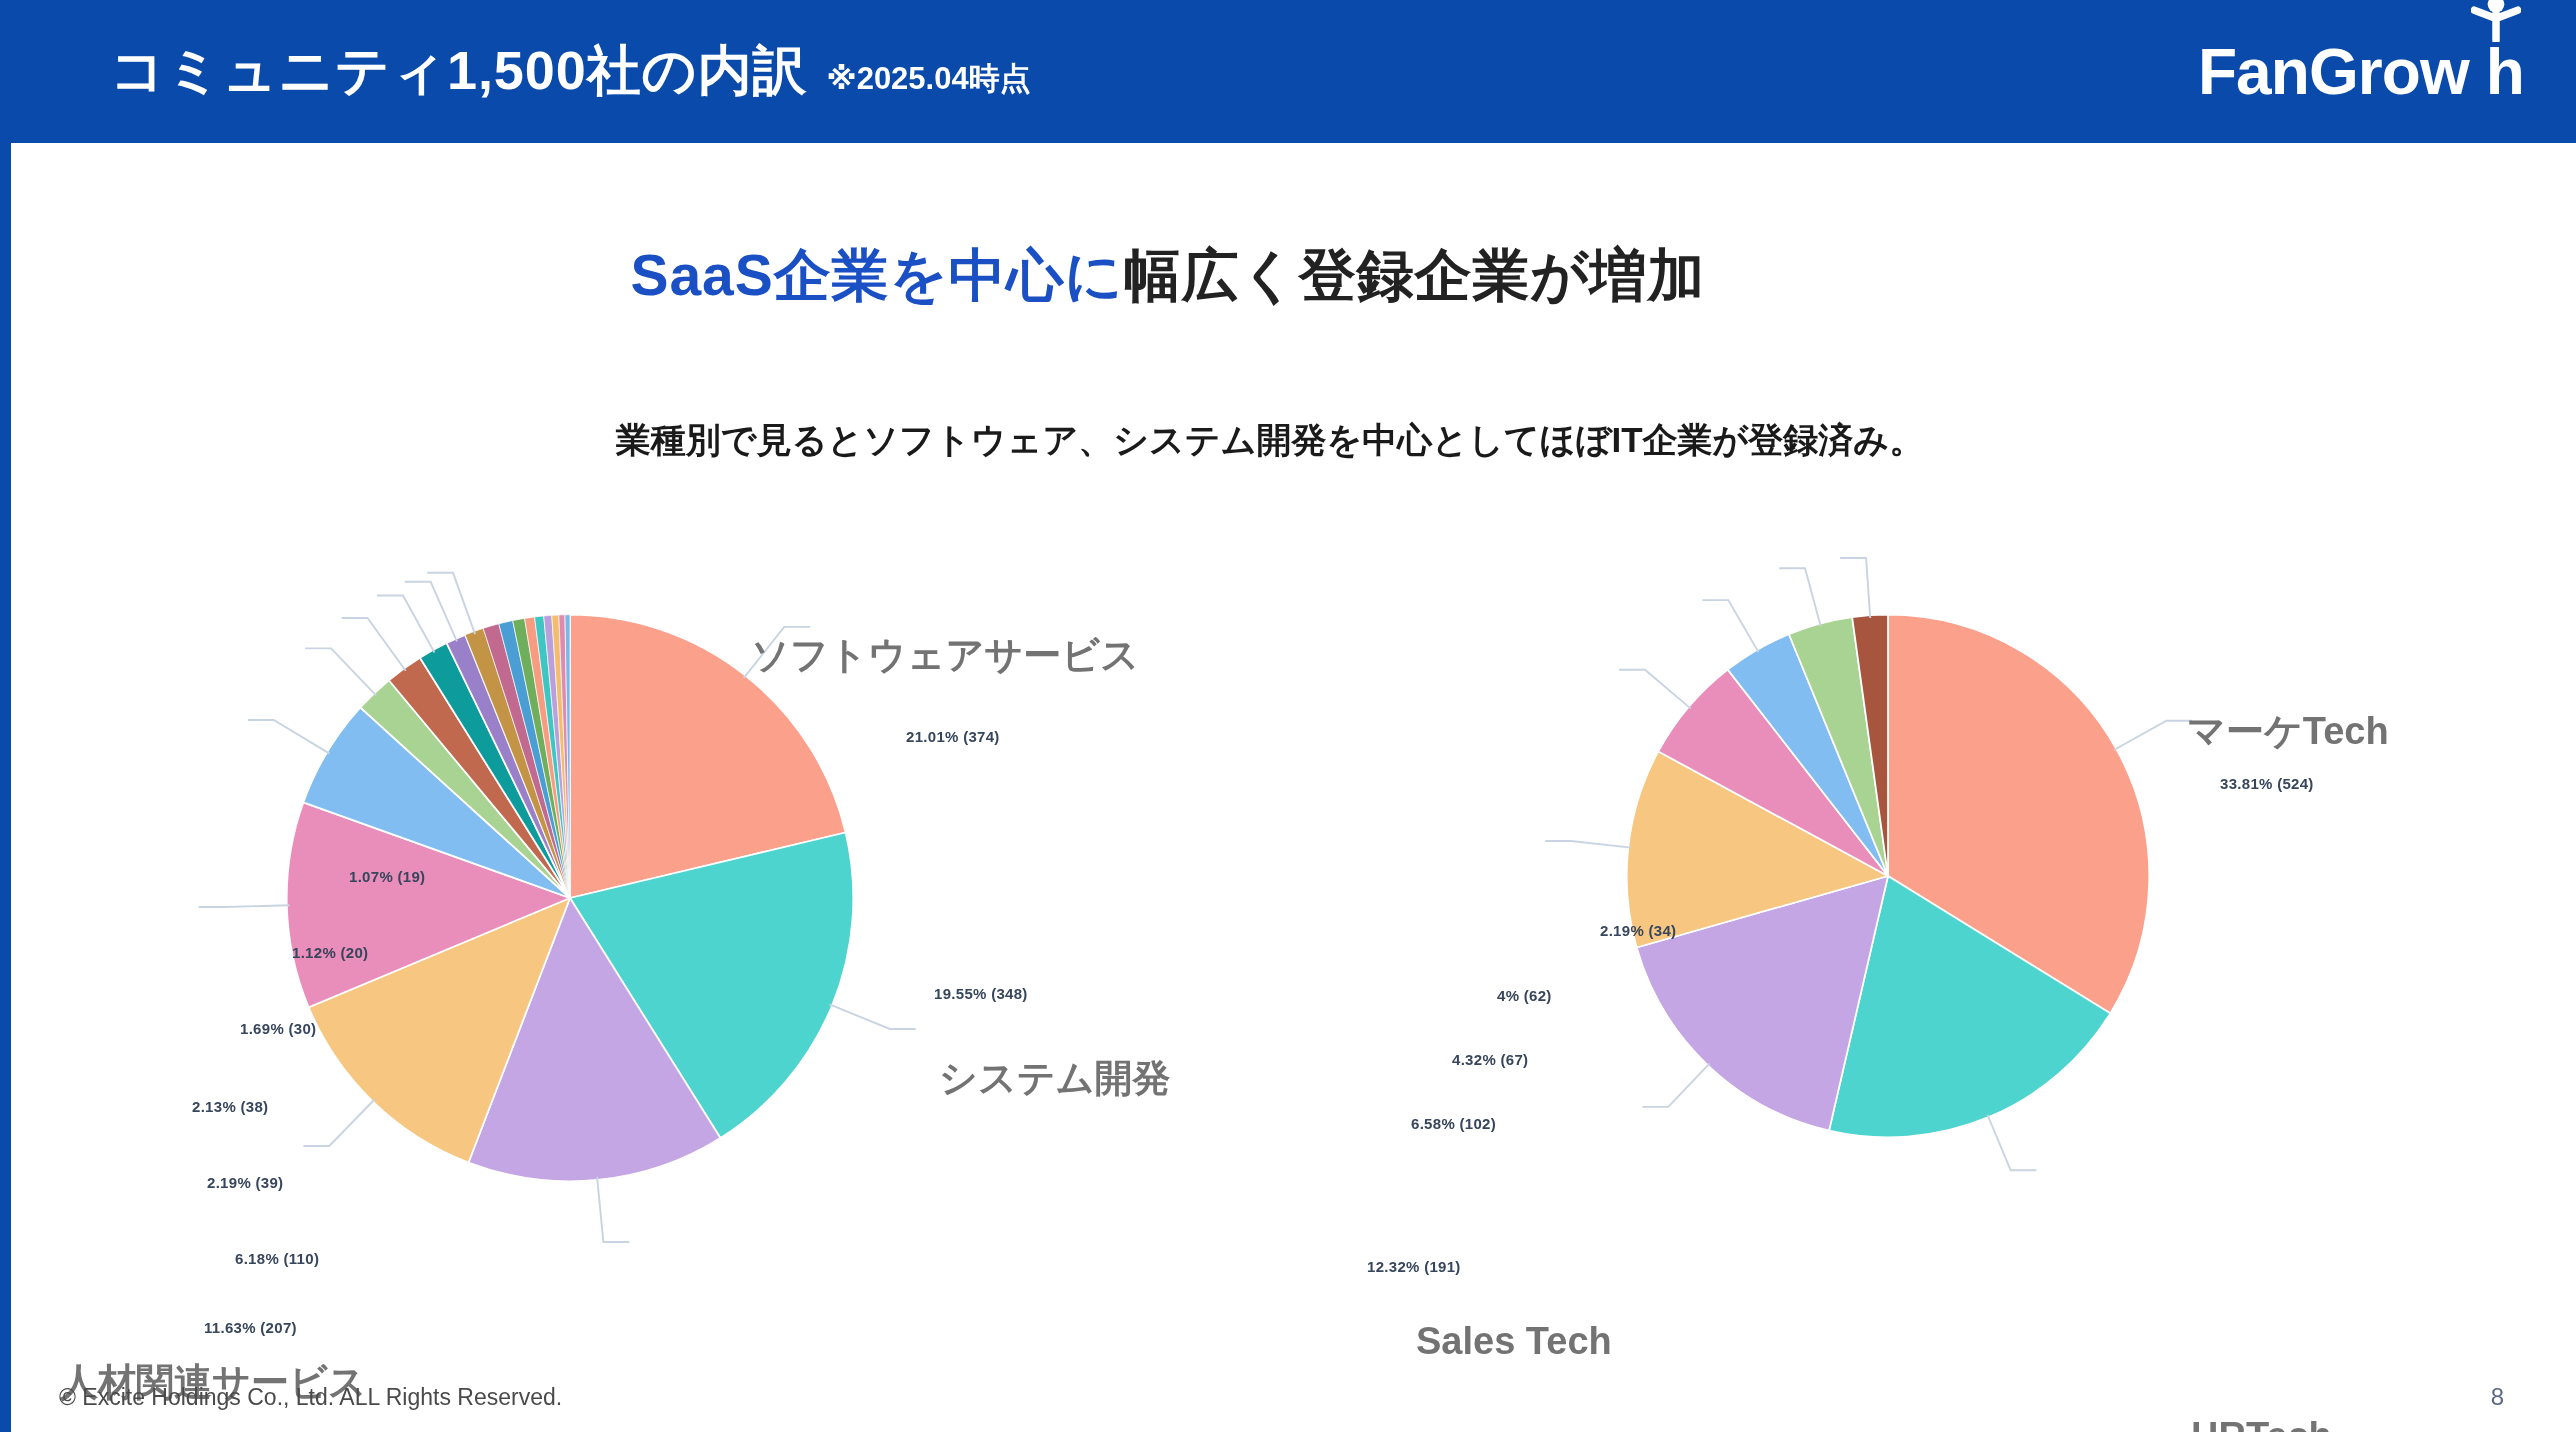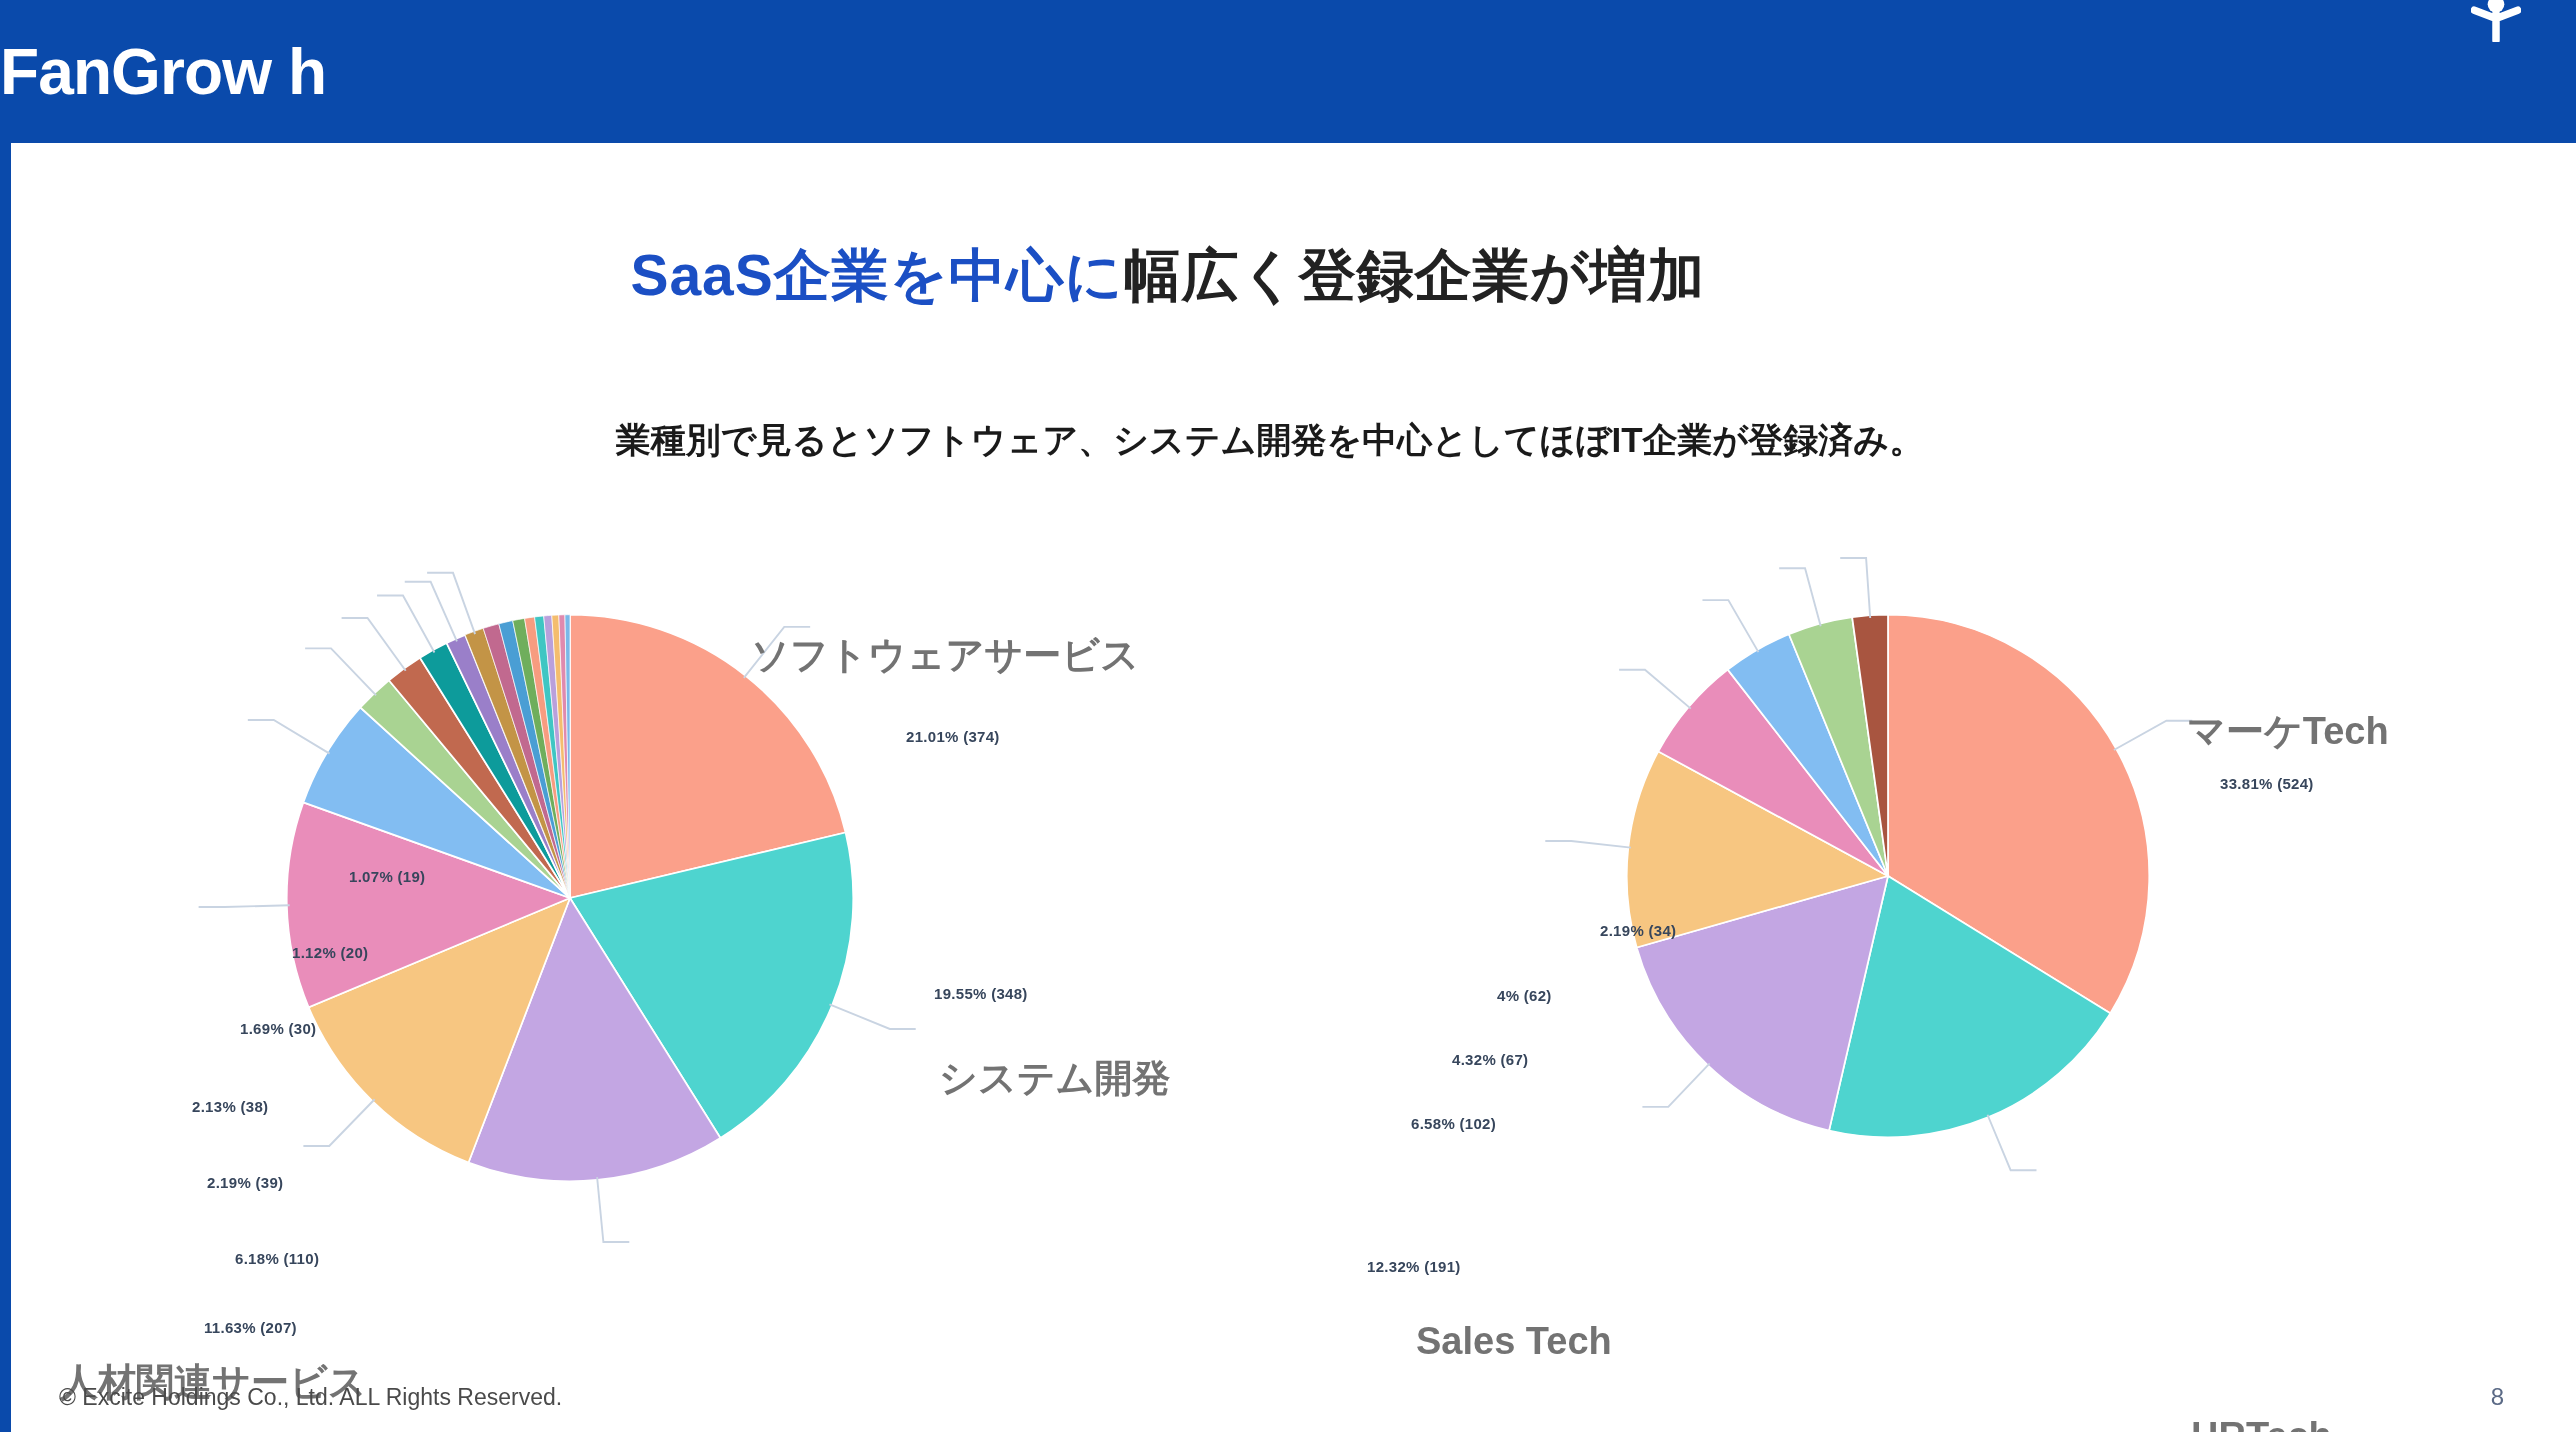--- a/index.html
+++ b/index.html
@@ -88,20 +88,24 @@
   }
   .footer-page {
     position:absolute; right:72px; bottom:22.4px;
     color:#5b6a86; font-size:24px;
   }
 </style>
 </head>
 <body>
 
 <div class="header">
+  <div class="header-title-wrap">
+    <div class="header-title">コミュニティ1,500社の内訳</div>
+    <div class="header-note">※2025.04時点</div>
+  </div>
   <div class="logo-wrap">
     <div class="logo-text">FanGrow h</div>
     <svg class="logo-person" viewBox="0 0 60 56">
       <circle cx="30" cy="11" r="10" fill="#ffffff"></circle>
       <path d="M30 22 L30 54 M30 28 L4 18 M30 28 L56 18" stroke="#ffffff" stroke-width="9" stroke-linecap="round" fill="none"></path>
     </svg>
   </div>
 </div>
 
 <div class="left-rail"></div>

